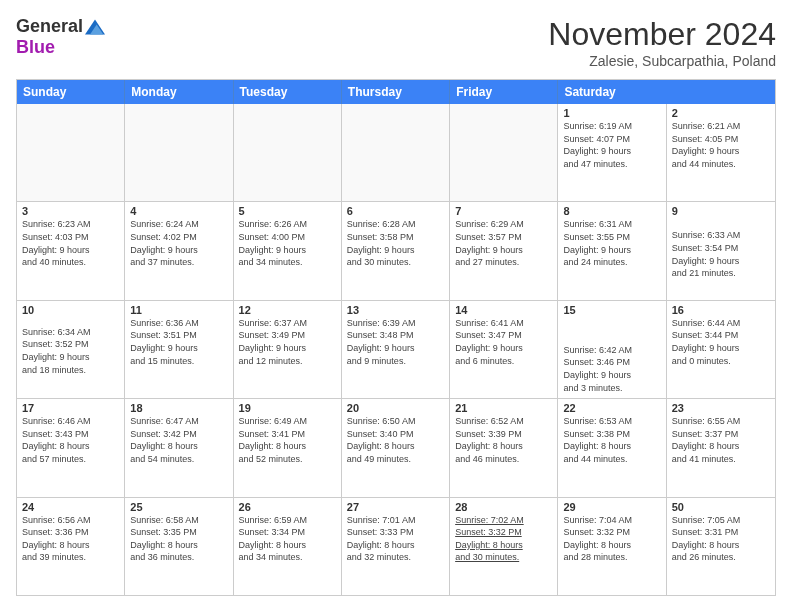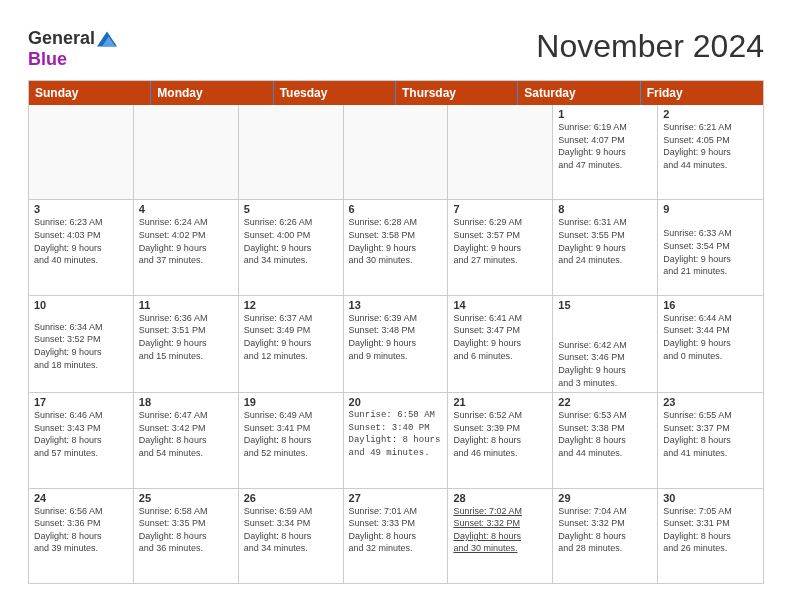--- a/index.html
+++ b/index.html
@@ -6,21 +6,21 @@
     body {
       font-family: Arial, sans-serif;
       background: #fff;
       width: 792px;
       height: 612px;
       overflow: hidden;
     }
     .page {
       width: 792px;
       height: 612px;
-      padding: 28px;
+      padding: 16px;
       display: flex;
       flex-direction: column;
     }
     .header {
       display: flex;
       justify-content: space-between;
       align-items: flex-start;
       margin-bottom: 10px;
     }
     .logo {
@@ -50,22 +50,22 @@
       color: #555;
     }
     .calendar {
       flex: 1;
       display: flex;
       flex-direction: column;
       border: 1px solid #ccc;
     }
     .cal-header {
       display: grid;
-      grid-template-columns: repeat(6, 1fr);
-      background: #c2410c;
+      grid-template-columns: repeat(7, 1fr);
+      background: #3b82f6;
     }
     .cal-header-cell {
       color: #fff;
       font-size: 12px;
       font-weight: bold;
       padding: 5px 6px;
       text-align: left;
       border-right: 1px solid #4a82cc;
     }
     .cal-header-cell:last-child {
@@ -123,31 +123,32 @@
           <polygon points="0,18 12,0 24,18" fill="#1a6bc4"></polygon>
           <polygon points="6,18 14,6 22,18" fill="#5ba0e0"></polygon>
         </svg>
       </div>
       <div>
         <span style="font-size:18px;font-weight:bold;color:#a21caf;">Blue</span>
       </div>
     </div>
     <div class="title-section">
       <div class="month-title">November 2024</div>
+      <div class="subtitle">Zalesie, Subcarpathia, Poland</div>
     </div>
   </div>
 
   <div class="calendar">
     <div class="cal-header">
     <div class="cal-header-cell">Sunday</div>
         <div class="cal-header-cell">Monday</div>
         <div class="cal-header-cell">Tuesday</div>
         <div class="cal-header-cell">Thursday</div>
+        <div class="cal-header-cell">Friday</div>
         <div class="cal-header-cell">Saturday</div>
-        <div class="cal-header-cell">Friday</div>
       </div>
     <div class="cal-body">
     <div class="cal-row">
           <div class="cal-cell empty"></div>
           <div class="cal-cell empty"></div>
           <div class="cal-cell empty"></div>
           <div class="cal-cell empty"></div>
           <div class="cal-cell empty"></div>
           <div class="cal-cell">
             <span class="day-number">1</span>
@@ -283,21 +284,21 @@
           </div>
           <div class="cal-cell">
             <span class="day-number">19</span>
             <div class="day-info" style="white-space: pre-line;">Sunrise: 6:49 AM
 Sunset: 3:41 PM
 Daylight: 8 hours
 and 52 minutes.</div>
           </div>
           <div class="cal-cell">
             <span class="day-number">20</span>
-            <div class="day-info" style="white-space: pre-line; font-family: Liberation Mono, monospace;">Sunrise: 6:50 AM
+            <div class="day-info" style="white-space: pre-line;">Sunrise: 6:50 AM
 Sunset: 3:40 PM
 Daylight: 8 hours
 and 49 minutes.</div>
           </div>
           <div class="cal-cell">
             <span class="day-number">21</span>
             <div class="day-info" style="white-space: pre-line;">Sunrise: 6:52 AM
 Sunset: 3:39 PM
 Daylight: 8 hours
 and 46 minutes.</div>
@@ -354,21 +355,21 @@
 and 30 minutes.</div>
           </div>
           <div class="cal-cell">
             <span class="day-number">29</span>
             <div class="day-info" style="white-space: pre-line;">Sunrise: 7:04 AM
 Sunset: 3:32 PM
 Daylight: 8 hours
 and 28 minutes.</div>
           </div>
           <div class="cal-cell">
-            <span class="day-number">30</span>
+            <span class="day-number">50</span>
             <div class="day-info" style="white-space: pre-line;">Sunrise: 7:05 AM
 Sunset: 3:31 PM
 Daylight: 8 hours
 and 26 minutes.</div>
           </div>
         </div>
       </div>
   </div>
 </div>
 

